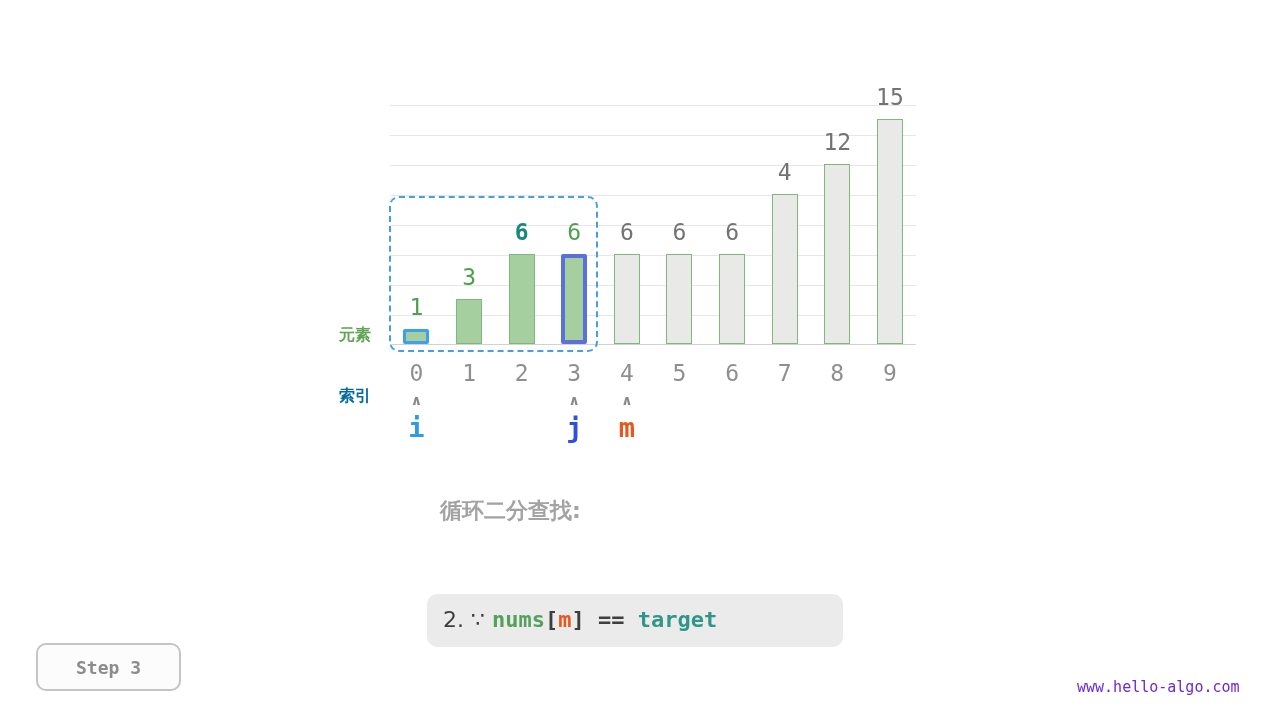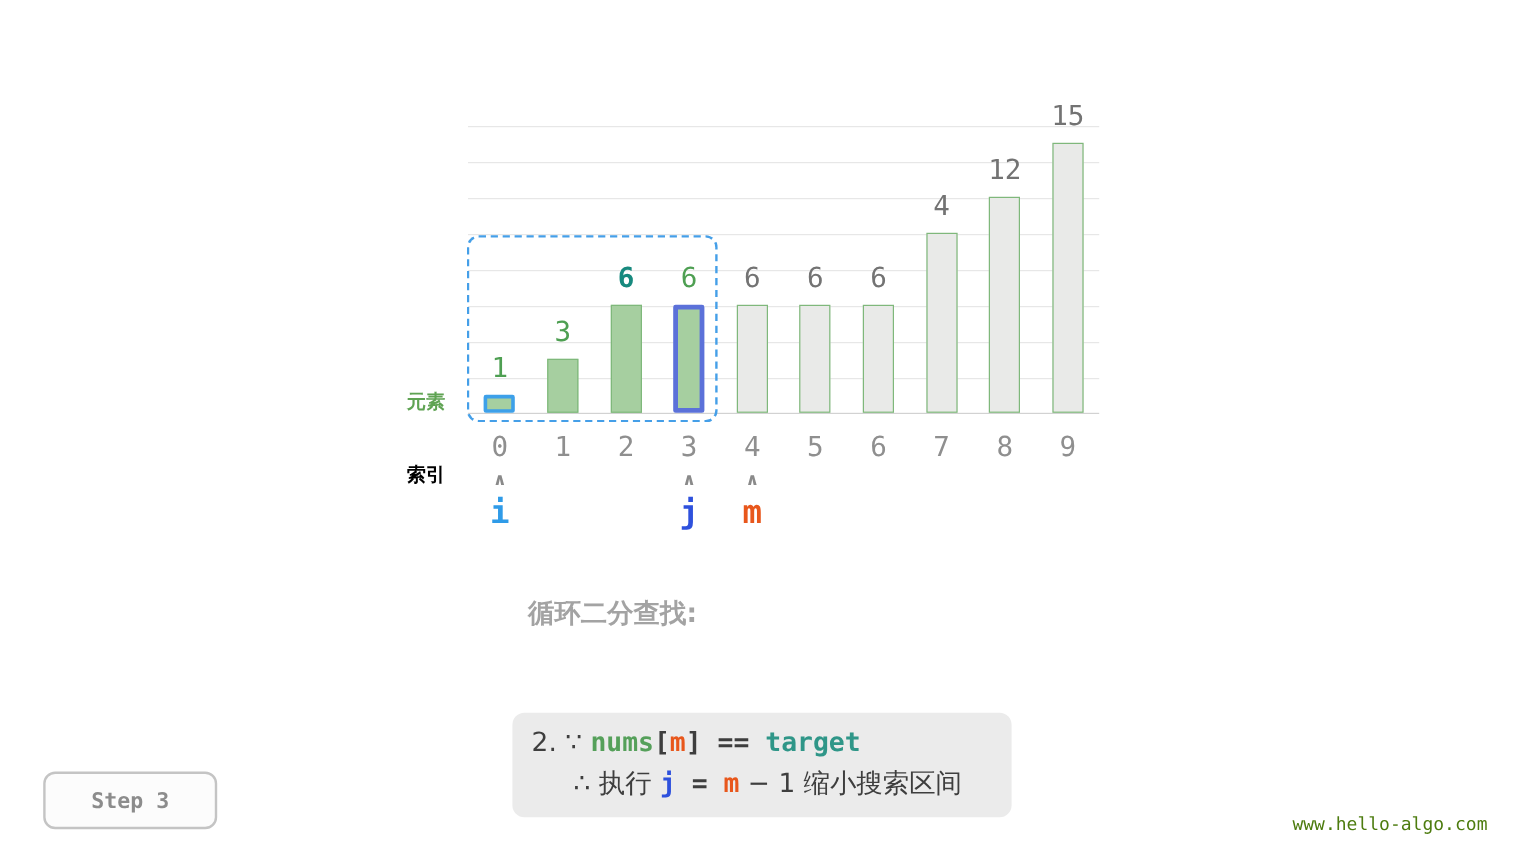--- a/index.html
+++ b/index.html
@@ -22,21 +22,21 @@
   .lbl-teal{color:#17897E;font-weight:bold;}
   .lbl-gray{color:#737373;}
 
   
   .selection-box{position:absolute;left:389px;top:196px;width:209px;height:156px;
        border:2px dashed #459FE8;border-radius:10px;box-sizing:border-box;}
 
   
   .row-label{position:absolute;left:330px;width:50px;font-size:16px;font-weight:bold;text-align:center;margin-top:24px;}
   .row-label.element{top:301px;color:#5FA353;}
-  .row-label.index{top:362px;color:#000000;}
+  .row-label.index{top:362px;color:#0369a1;}
 
   
   .idx{position:absolute;top:360px;width:53px;text-align:center;font-family:"DejaVu Sans Mono","Liberation Mono",monospace;
        font-size:23px;color:#8F8F8F;}
   .caret{position:absolute;top:392px;width:53px;text-align:center;font-size:14px;color:#8A8A8A;font-weight:bold;}
   .pointer{position:absolute;top:412px;width:53px;text-align:center;
        font-family:"DejaVu Sans Mono","Liberation Mono",monospace;font-size:27px;font-weight:bold;}
 
   
   .expl-title{position:absolute;left:440px;top:496px;font-size:22px;font-weight:bold;color:#A3A3A3;}
@@ -53,21 +53,21 @@
   .seg-target{font-family:"DejaVu Sans Mono","Liberation Mono",monospace;font-weight:bold;color:#2F9688;}
 
   
   .badge{position:absolute;left:36px;top:643px;width:145px;height:48px;background:#FCFCFC;
        border:2px solid #C4C4C4;border-radius:10px;box-sizing:border-box;
        display:flex;align-items:center;justify-content:center;
        font-family:"DejaVu Sans Mono","Liberation Mono",monospace;font-size:18px;font-weight:bold;color:#8C8C8C;}
 
   
   .watermark{position:absolute;left:1077px;top:678px;font-family:"DejaVu Sans Mono","Liberation Mono",monospace;
-       font-size:15px;color:#4d7c0f;}
+       font-size:15px;color:#6d28d9;}
 </style>
 </head>
 <body>
 
 <div class="canvas">
 
   <div class="plot">
       <div class="gridline" style="top: 0px;"></div>
       <div class="gridline" style="top: 30px;"></div>
       <div class="gridline" style="top: 60px;"></div>
@@ -120,20 +120,19 @@
       <div class="caret" style="left: 547.8px;">∧</div>
       <div class="pointer" style="left: 547.8px; color: rgb(46, 81, 221);">j</div>
       <div class="caret" style="left: 600.4px;">∧</div>
       <div class="pointer" style="left: 600.4px; color: rgb(232, 87, 28);">m</div>
     </div>
 
   <div class="expl-title">循环二分查找:</div>
 
   <div class="note-box">
     <div><span class="seg-plain">2. ∵ </span><span class="seg-nums">nums</span><span class="seg-mono">[</span><span class="seg-m">m</span><span class="seg-mono">]</span><span class="seg-mono"> == </span><span class="seg-target">target</span></div>
-    <div class="note-line2"><span class="seg-plain">∴ 执行 </span><span class="seg-j">j</span><span class="seg-mono"> = </span><span class="seg-m">m</span><span class="seg-plain"> − 1 缩小搜索区间</span></div>
   </div>
 
   <div class="badge">Step 3</div>
 
   <div class="watermark">www.hello-algo.com</div>
 
 </div>
 
 </body></html>

